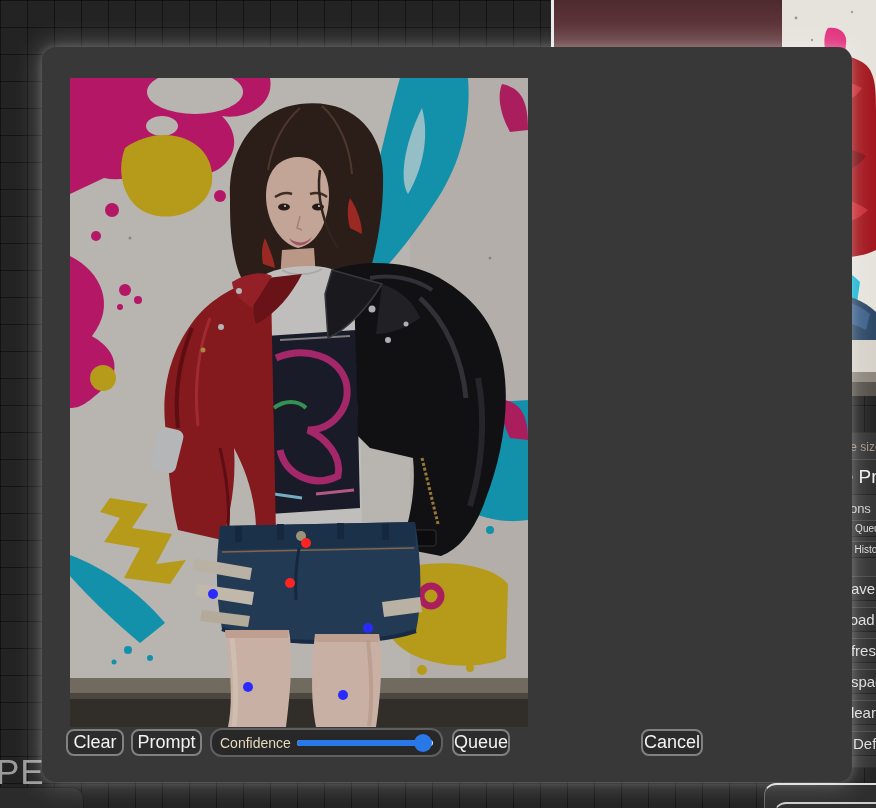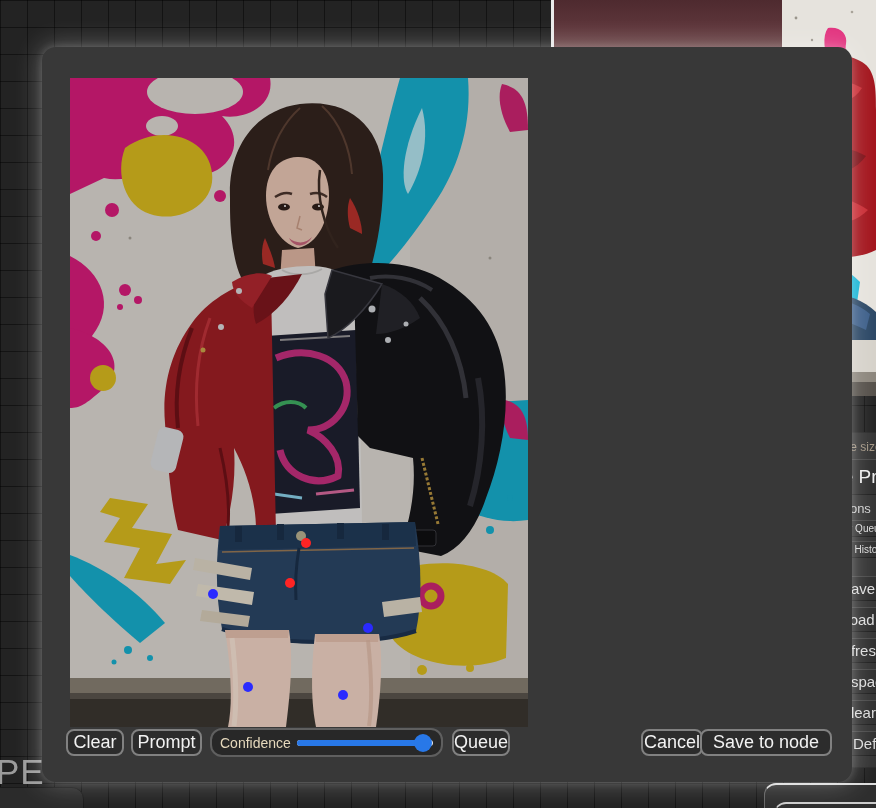--- a/index.html
+++ b/index.html
@@ -283,16 +283,15 @@
     <div id="confidence-box">
       <span id="confidence-label">Confidence</span>
       <div id="slider">
         <div id="slider-track"></div>
         <div id="slider-fill" style="width: 93%;"></div>
         <div id="slider-thumb" style="left: 93%;"></div>
       </div>
     </div>
     <button class="tb-btn" id="btn-undo">Queue</button>
     <button class="tb-btn" id="btn-cancel">Cancel</button>
-    <button class="tb-btn" id="btn-save">Save to node</button>
   </div>
 
 </div>
 
 </body></html>

